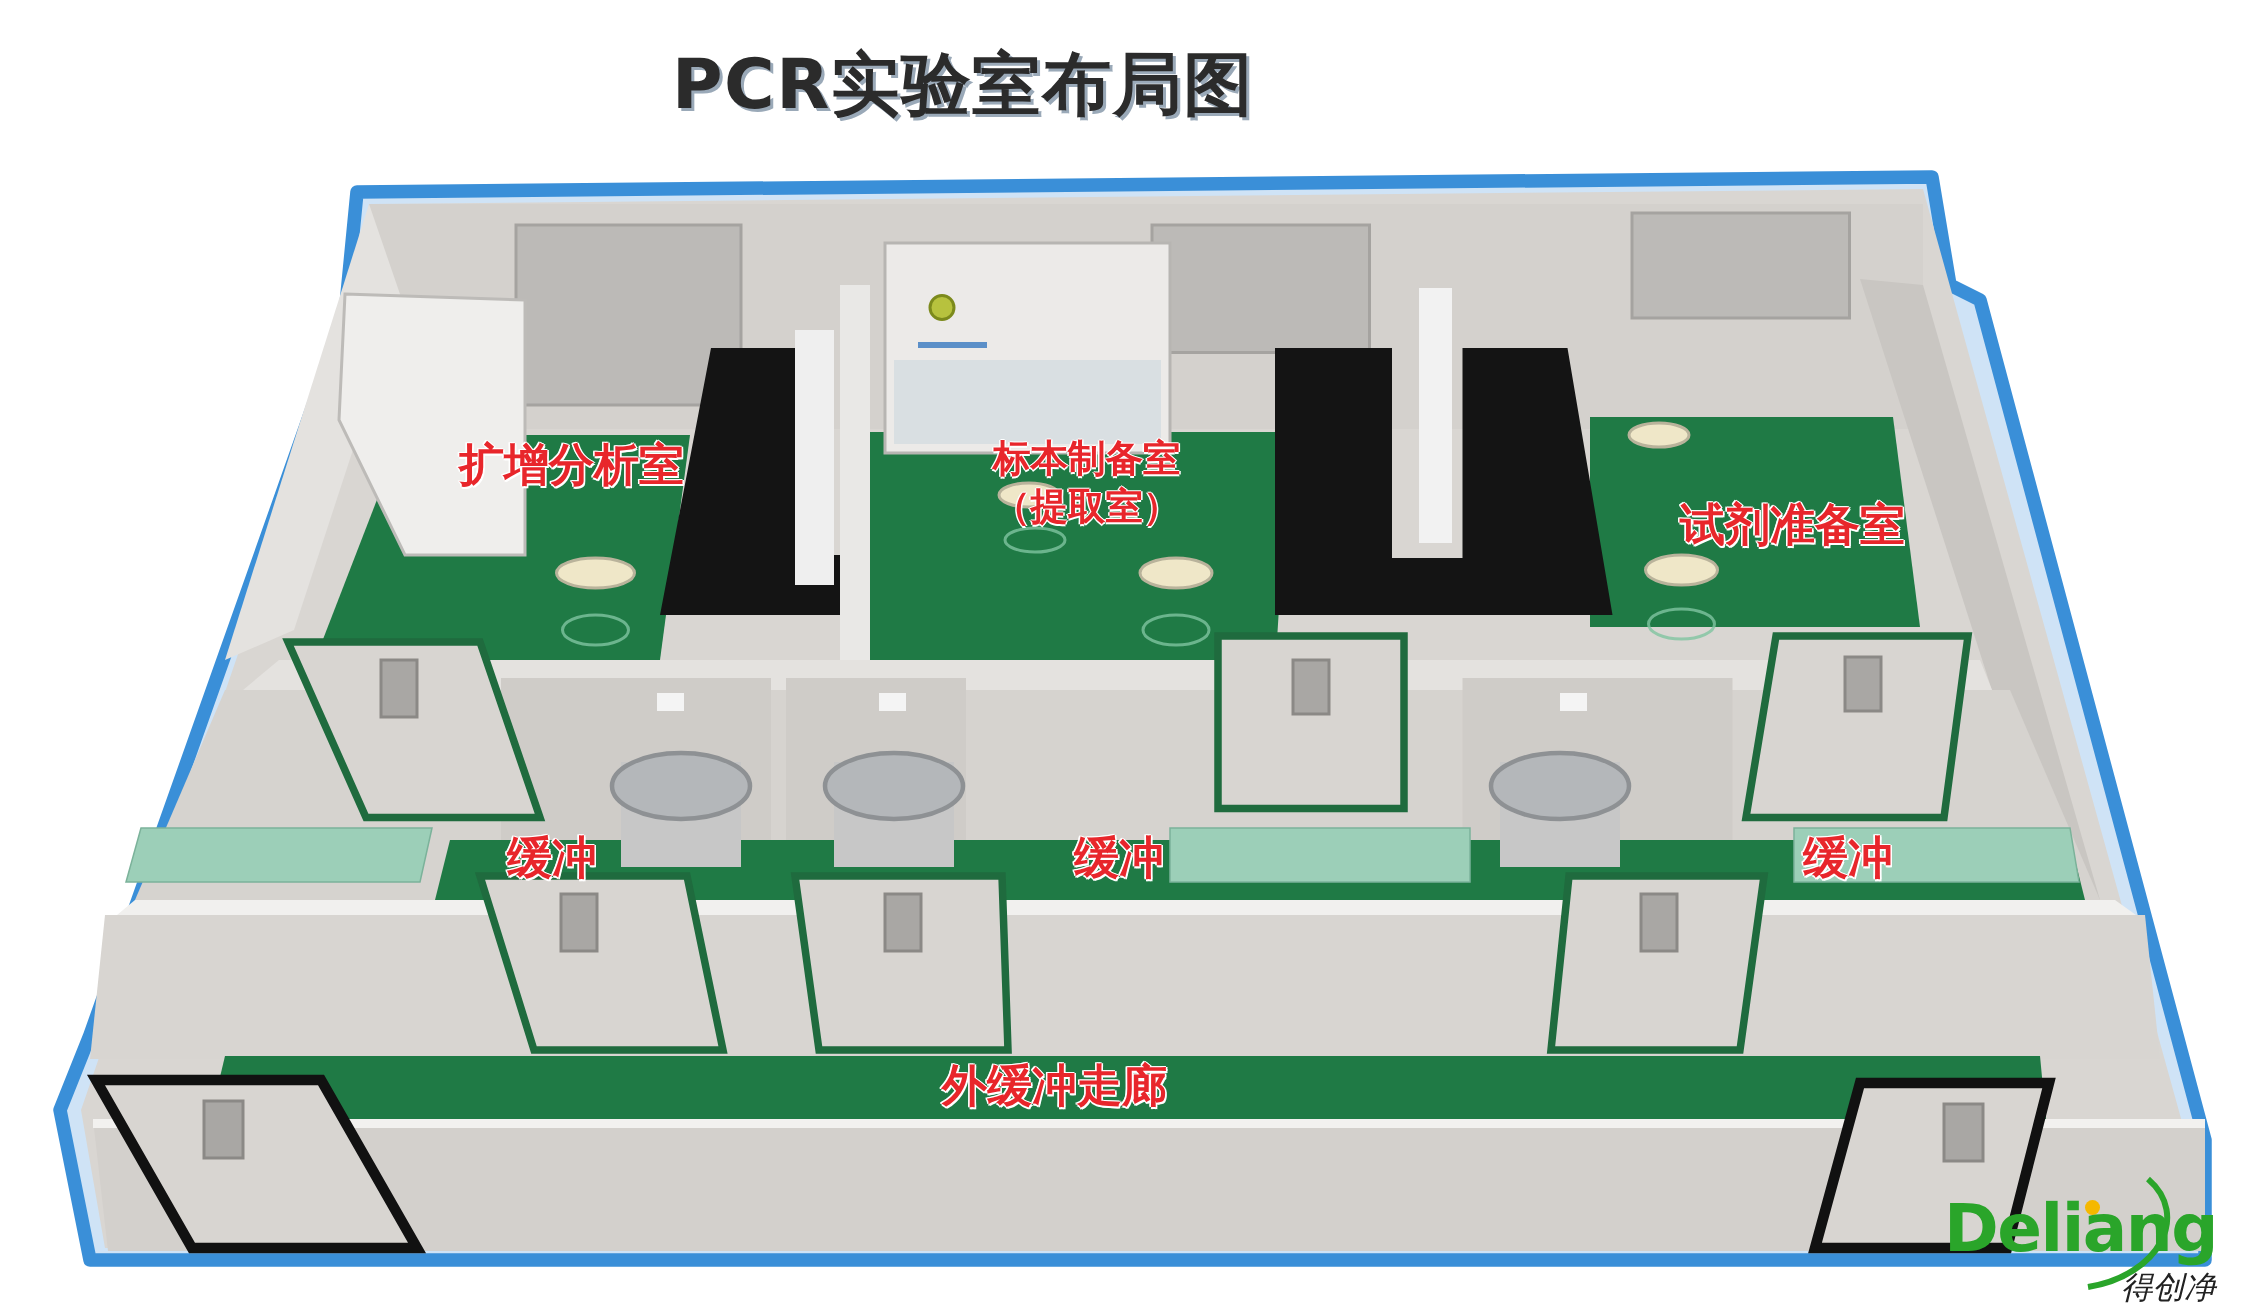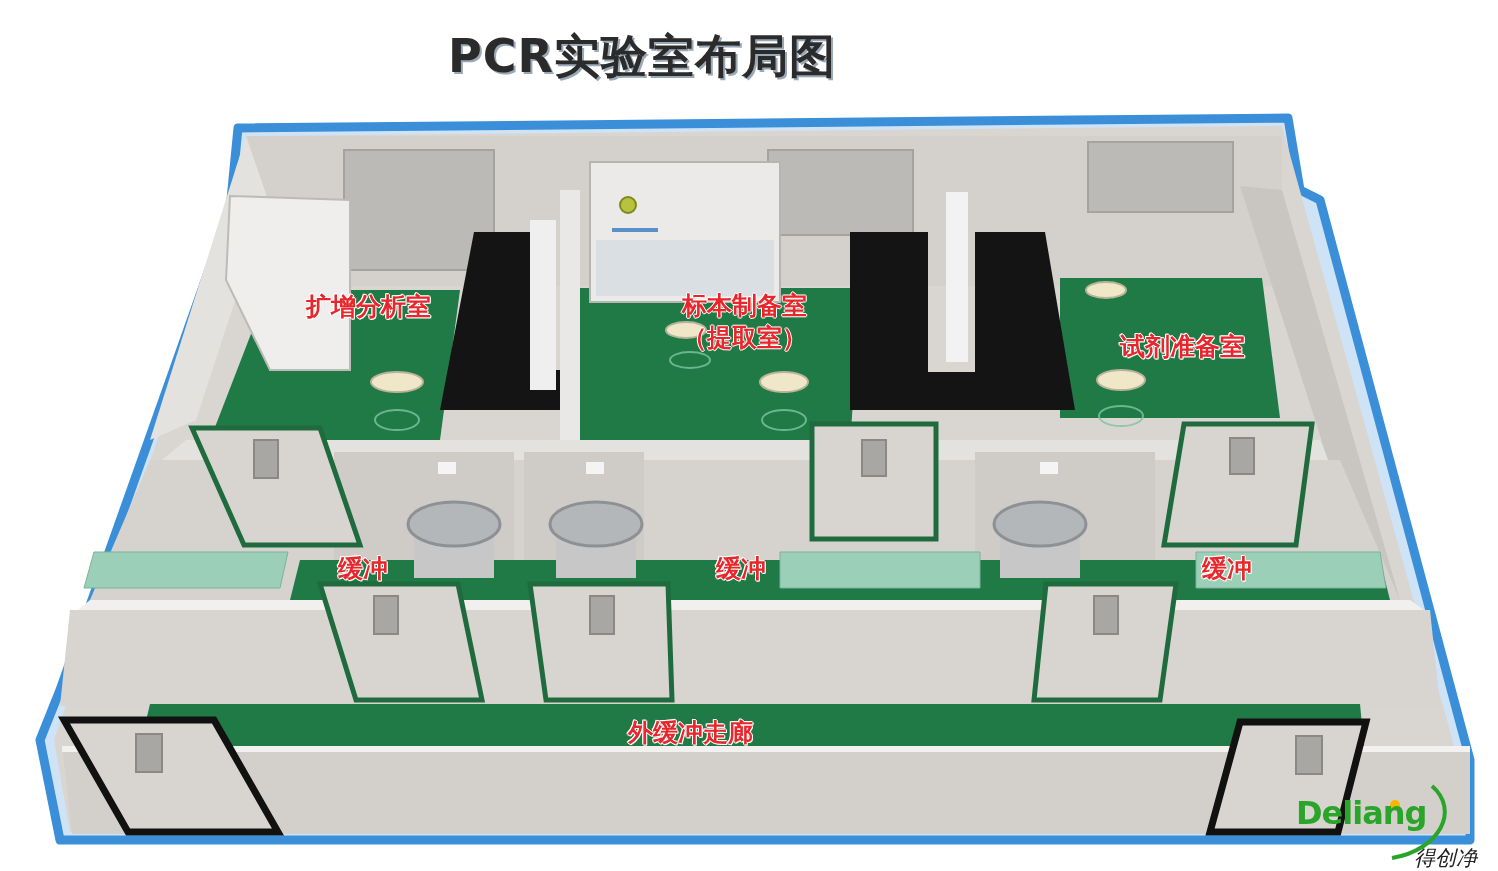--- a/index.html
+++ b/index.html
@@ -1,25 +1,25 @@
 <!DOCTYPE html>
 <html><head>
 <meta charset="utf-8">
 <style>
   html,body{margin:0;padding:0;background:#ffffff;}
   #stage{position:relative;width:1498px;height:871px;overflow:hidden;background:#ffffff;font-family:"DejaVu Sans","Liberation Sans",sans-serif;}
   svg#plan{position:absolute;left:0;top:0;}
   .title{position:absolute;left:448px;top:26px;font-size:46px;font-weight:bold;color:#2b2b2b;letter-spacing:1px;
     text-shadow:2px 2px 0 #9aa9b8,-1px -1px 0 #ffffff;}
-  .lbl{position:absolute;color:#e8262b;font-size:25px;font-weight:bold;white-space:nowrap;
+  .lbl{position:absolute;color:#e8262b;font-size:30px;font-weight:bold;white-space:nowrap;
     text-shadow:1px 0 0 #fff,-1px 0 0 #fff,0 1px 0 #fff,0 -1px 0 #fff,1px 1px 0 #fff,-1px -1px 0 #fff;}
   .lbl2{position:absolute;color:#e8262b;font-size:25px;font-weight:bold;white-space:nowrap;text-align:center;line-height:32px;
     text-shadow:1px 0 0 #fff,-1px 0 0 #fff,0 1px 0 #fff,0 -1px 0 #fff;}
   .logo{position:absolute;left:1296px;top:794px;width:200px;height:76px;}
-  .logo-word{position:absolute;left:0;top:0;font-family:"DejaVu Sans",sans-serif;font-weight:bold;font-size:32px;color:#2aa52a;letter-spacing:-1px;}
+  .logo-word{position:absolute;left:0;top:0;font-family:"DejaVu Sans",sans-serif;font-weight:bold;font-size:44px;color:#2aa52a;letter-spacing:-1px;}
   .logo-sub{position:absolute;left:118px;top:50px;font-family:"DejaVu Serif",serif;font-size:21px;color:#222;font-style:italic;}
 </style>
 </head>
 <body>
 
 <div id="stage">
 
   <svg id="plan" width="1498" height="871" viewBox="0 0 1498 871">
 
     <path d="M238 128 L1288 118 L1300 190 L1320 200 L1470 760 L1470 840 L60 840 L40 740 L60 690 L170 380 L230 210 Z" fill="#cfe3f6" stroke="#3a8fd8" stroke-width="9" stroke-linejoin="round"></path>
@@ -127,29 +127,29 @@
     <path d="M1240 722 L1366 722 L1338 832 L1210 832 Z" fill="#d8d5d1" stroke="#111" stroke-width="7"></path>
     <rect x="1296" y="736" width="26" height="38" fill="#a9a7a4" stroke="#8b8986" stroke-width="2"></rect>
 
     <path d="M1432 786 C1460 810 1440 850 1392 858" fill="none" stroke="#2aa52a" stroke-width="4"></path>
     <circle cx="1395" cy="805" r="5" fill="#f5b800"></circle>
   </svg>
 
   <div class="title">PCR实验室布局图</div>
 
   <div class="lbl" style="left:306px;top:290px;">扩增分析室</div>
-  <div class="lbl2" style="left:682px;top:290px;">
+  <div class="lbl2" style="left:662px;top:290px;">
     <div>标本制备室</div>
     <div>（提取室）</div>
   </div>
   <div class="lbl" style="left:1120px;top:290px;margin-top:40px;">试剂准备室</div>
 
   <div class="lbl" style="left:338px;top:552px;">缓冲</div>
   <div class="lbl" style="left:716px;top:552px;">缓冲</div>
   <div class="lbl" style="left:1202px;top:552px;">缓冲</div>
 
-  <div class="lbl" style="left:628px;top:704px;margin-top:12px;">外缓冲走廊</div>
+  <div class="lbl" style="left:628px;top:704px;">外缓冲走廊</div>
 
   <div class="logo">
     <div class="logo-word">Deliang</div>
     <div class="logo-sub">得创净化</div>
   </div>
 </div>
 
 </body></html>

